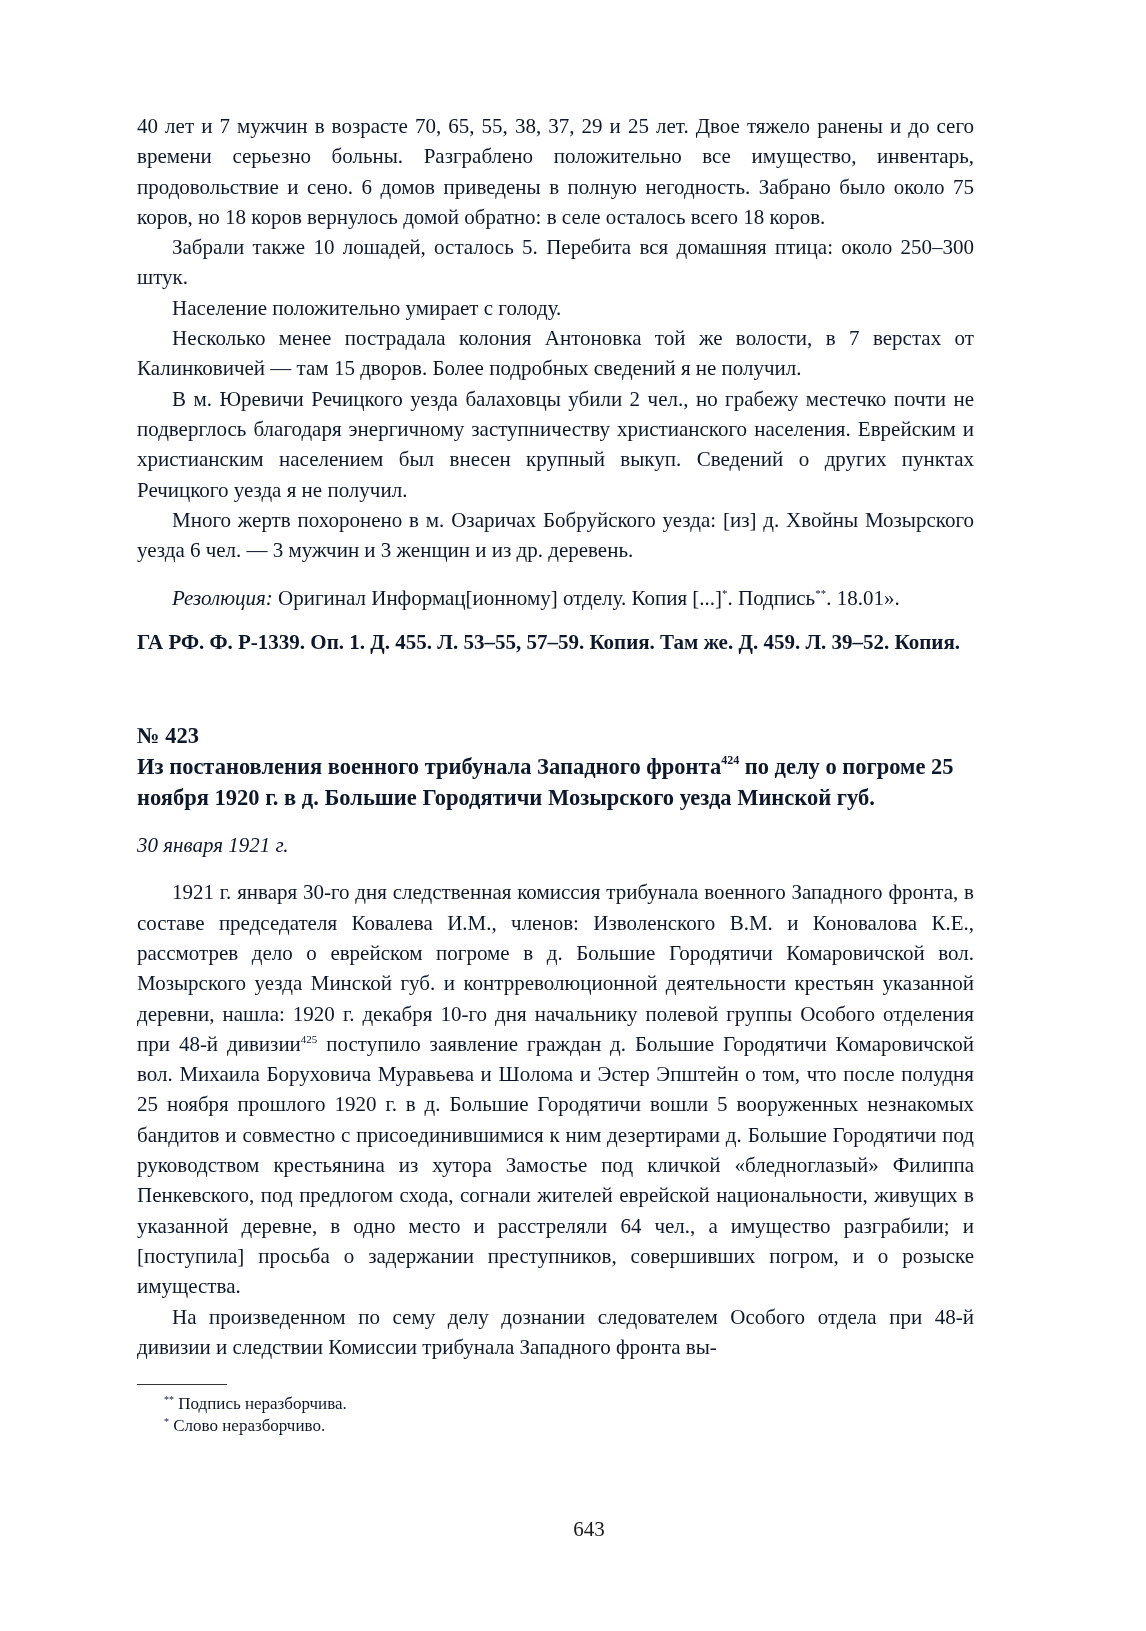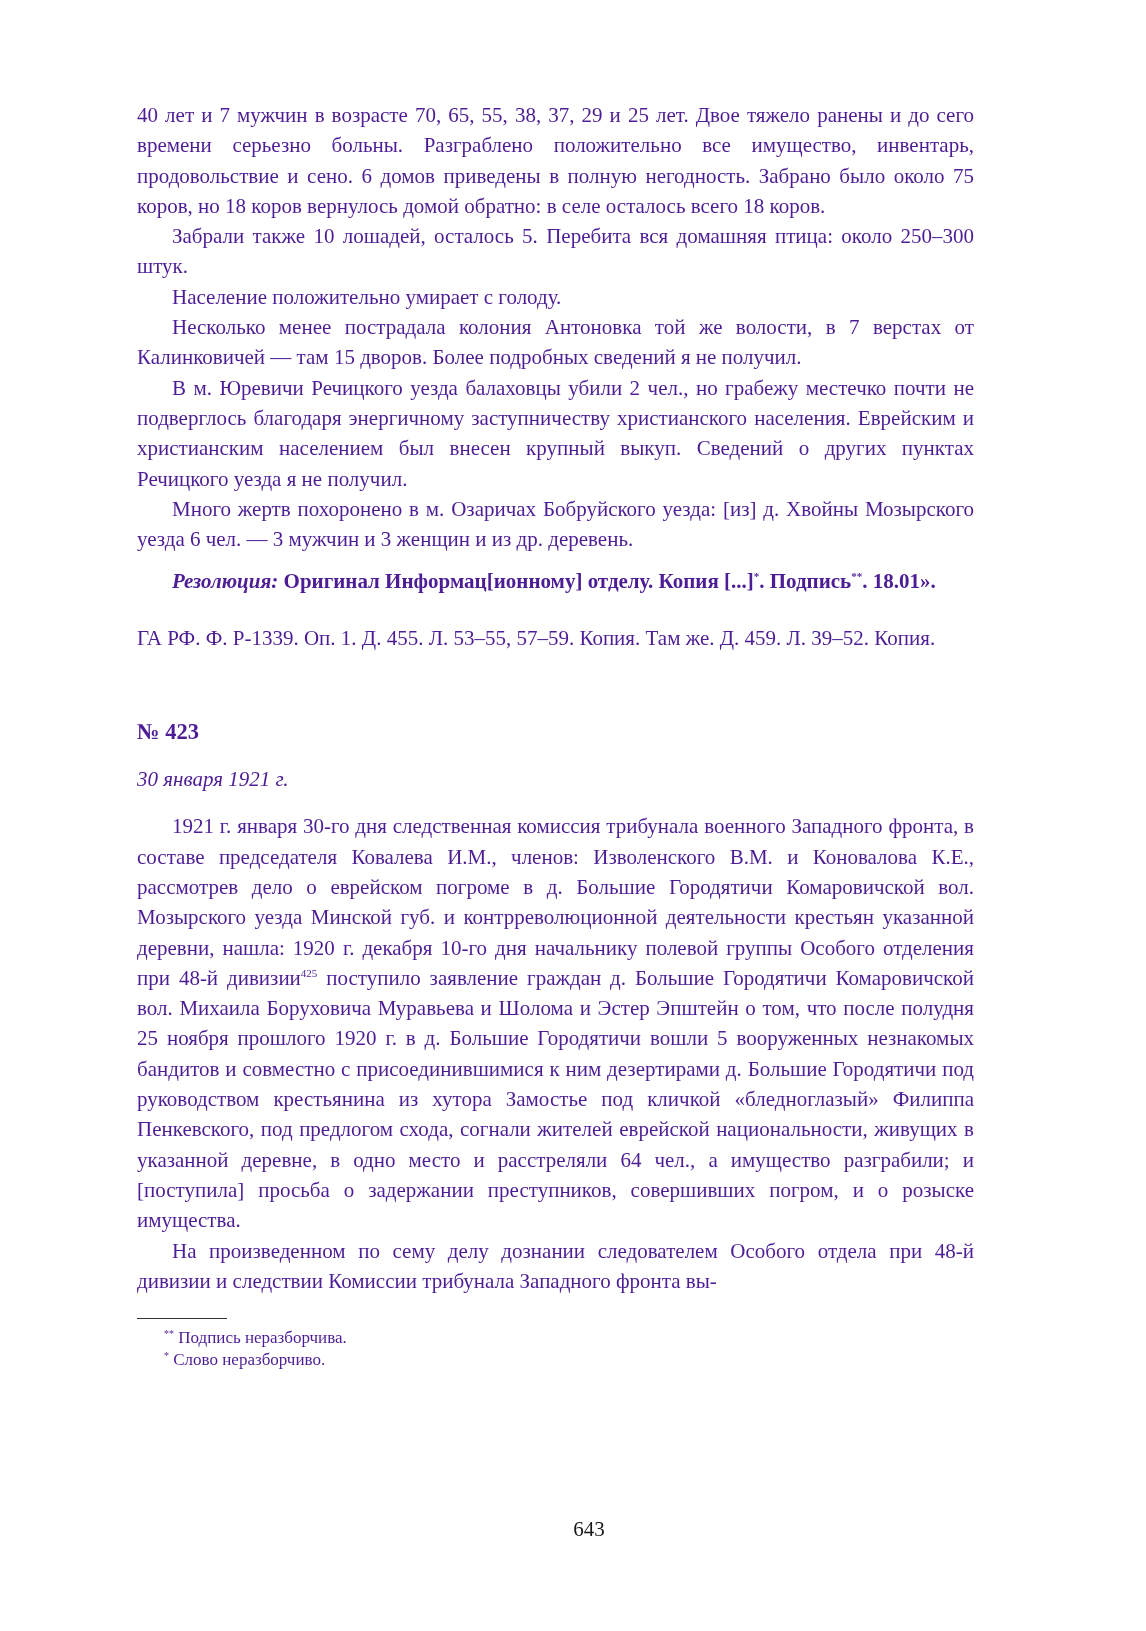--- a/index.html
+++ b/index.html
@@ -1,25 +1,25 @@
 <!DOCTYPE html>
 <html><head>
   <meta charset="utf-8">
   <style>
     html, body { margin: 0; padding: 0; background: #ffffff; }
     body { width: 1146px; height: 1631px; position: relative; overflow: hidden; }
     .page {
-      position: absolute; left: 137px; top: 100px; width: 837px;
+      position: absolute; left: 137px; top: 111px; width: 837px;
       font-family: "Liberation Serif", "DejaVu Serif", serif;
-      color: #4c1d95; font-size: 21px; line-height: 30.3px;
+      color: #0f172a; font-size: 21px; line-height: 30.3px;
     }
     p { margin: 0; text-align: justify; }
     .indent { text-indent: 35px; }
-    .gap { margin-top: 12px; font-weight: bold; }
-    .gap2 { margin-top: 26px; }
+    .gap { margin-top: 18px; }
+    .gap2 { margin-top: 13px; font-weight: bold; }
     .doc-number { margin-top: 63px; font-weight: bold; font-size: 22.5px; line-height: 31px; }
     .doc-title { font-weight: bold; font-size: 22.5px; line-height: 31px; text-align: left; }
     .date { text-align: left; font-style: italic; margin-top: 17px; }
     .body-start { margin-top: 17px; }
     sup { font-size: 11px; line-height: 0; vertical-align: 8px; }
     .title-sup { font-size: 12px; vertical-align: 10px; }
     .footnote-rule { width: 90px; border-top: 1px solid #333; margin-top: 22px; margin-bottom: 8px; }
     .footnote { font-size: 17px; line-height: 22px; padding-left: 27px; }
     .footnote sup { font-size: 10px; vertical-align: 6px; }
     .page-number {
@@ -37,20 +37,21 @@
   <p class="indent">Население положительно умирает с голоду.</p>
   <p class="indent">Несколько менее пострадала колония Антоновка той же волости, в 7 верстах от Калинковичей — там 15 дворов. Более подробных сведений я не получил.</p>
   <p class="indent">В м. Юревичи Речицкого уезда балаховцы убили 2 чел., но грабежу местечко почти не подверглось благодаря энергичному заступничеству христианского населения. Еврейским и христианским населением был внесен крупный выкуп. Сведений о других пунктах Речицкого уезда я не получил.</p>
   <p class="indent">Много жертв похоронено в м. Озаричах Бобруйского уезда: [из] д. Хвойны Мозырского уезда 6 чел. — 3 мужчин и 3 женщин и из др. деревень.</p>
 
   <p class="indent gap"><em>Резолюция:</em><span> Оригинал Информац[ионному] отделу. Копия [...]</span><sup>*</sup><span>. Подпись</span><sup>**</sup><span>. 18.01».</span></p>
 
   <p class="gap2" style="text-align:left">ГА РФ. Ф. Р-1339. Оп. 1. Д. 455. Л. 53–55, 57–59. Копия. Там же. Д. 459. Л. 39–52. Копия.</p>
 
   <div class="doc-number">№ 423</div>
+  <div class="doc-title"><span>Из постановления военного трибунала Западного фронта</span><sup class="title-sup">424</sup><span> по делу о погроме 25 ноября 1920 г. в д. Большие Городятичи Мозырского уезда Минской губ.</span></div>
 
   <div class="date">30 января 1921 г.</div>
 
   <p class="indent body-start"><span>1921 г. января 30-го дня следственная комиссия трибунала военного Западного фронта, в составе председателя Ковалева И.М., членов: Изволенского В.М. и Коновалова К.Е., рассмотрев дело о еврейском погроме в д. Большие Городятичи Комаровичской вол. Мозырского уезда Минской губ. и контрреволюционной деятельности крестьян указанной деревни, нашла: 1920 г. декабря 10-го дня начальнику полевой группы Особого отделения при 48-й дивизии</span><sup>425</sup><span> поступило заявление граждан д. Большие Городятичи Комаровичской вол. Михаила Боруховича Муравьева и Шолома и Эстер Эпштейн о том, что после полудня 25 ноября прошлого 1920 г. в д. Большие Городятичи вошли 5 вооруженных незнакомых бандитов и совместно с присоединившимися к ним дезертирами д. Большие Городятичи под руководством крестьянина из хутора Замостье под кличкой «бледноглазый» Филиппа Пенкевского, под предлогом схода, согнали жителей еврейской национальности, живущих в указанной деревне, в одно место и расстреляли 64 чел., а имущество разграбили; и [поступила] просьба о задержании преступников, совершивших погром, и о розыске имущества.</span></p>
   <p class="indent">На произведенном по сему делу дознании следователем Особого отдела при 48-й дивизии и следствии Комиссии трибунала Западного фронта вы-</p>
 
   <div class="footnote-rule"></div>
   <div class="footnote"><sup>**</sup><span> Подпись неразборчива.</span></div>
   <div class="footnote"><sup>*</sup><span> Слово неразборчиво.</span></div>
 </div>

